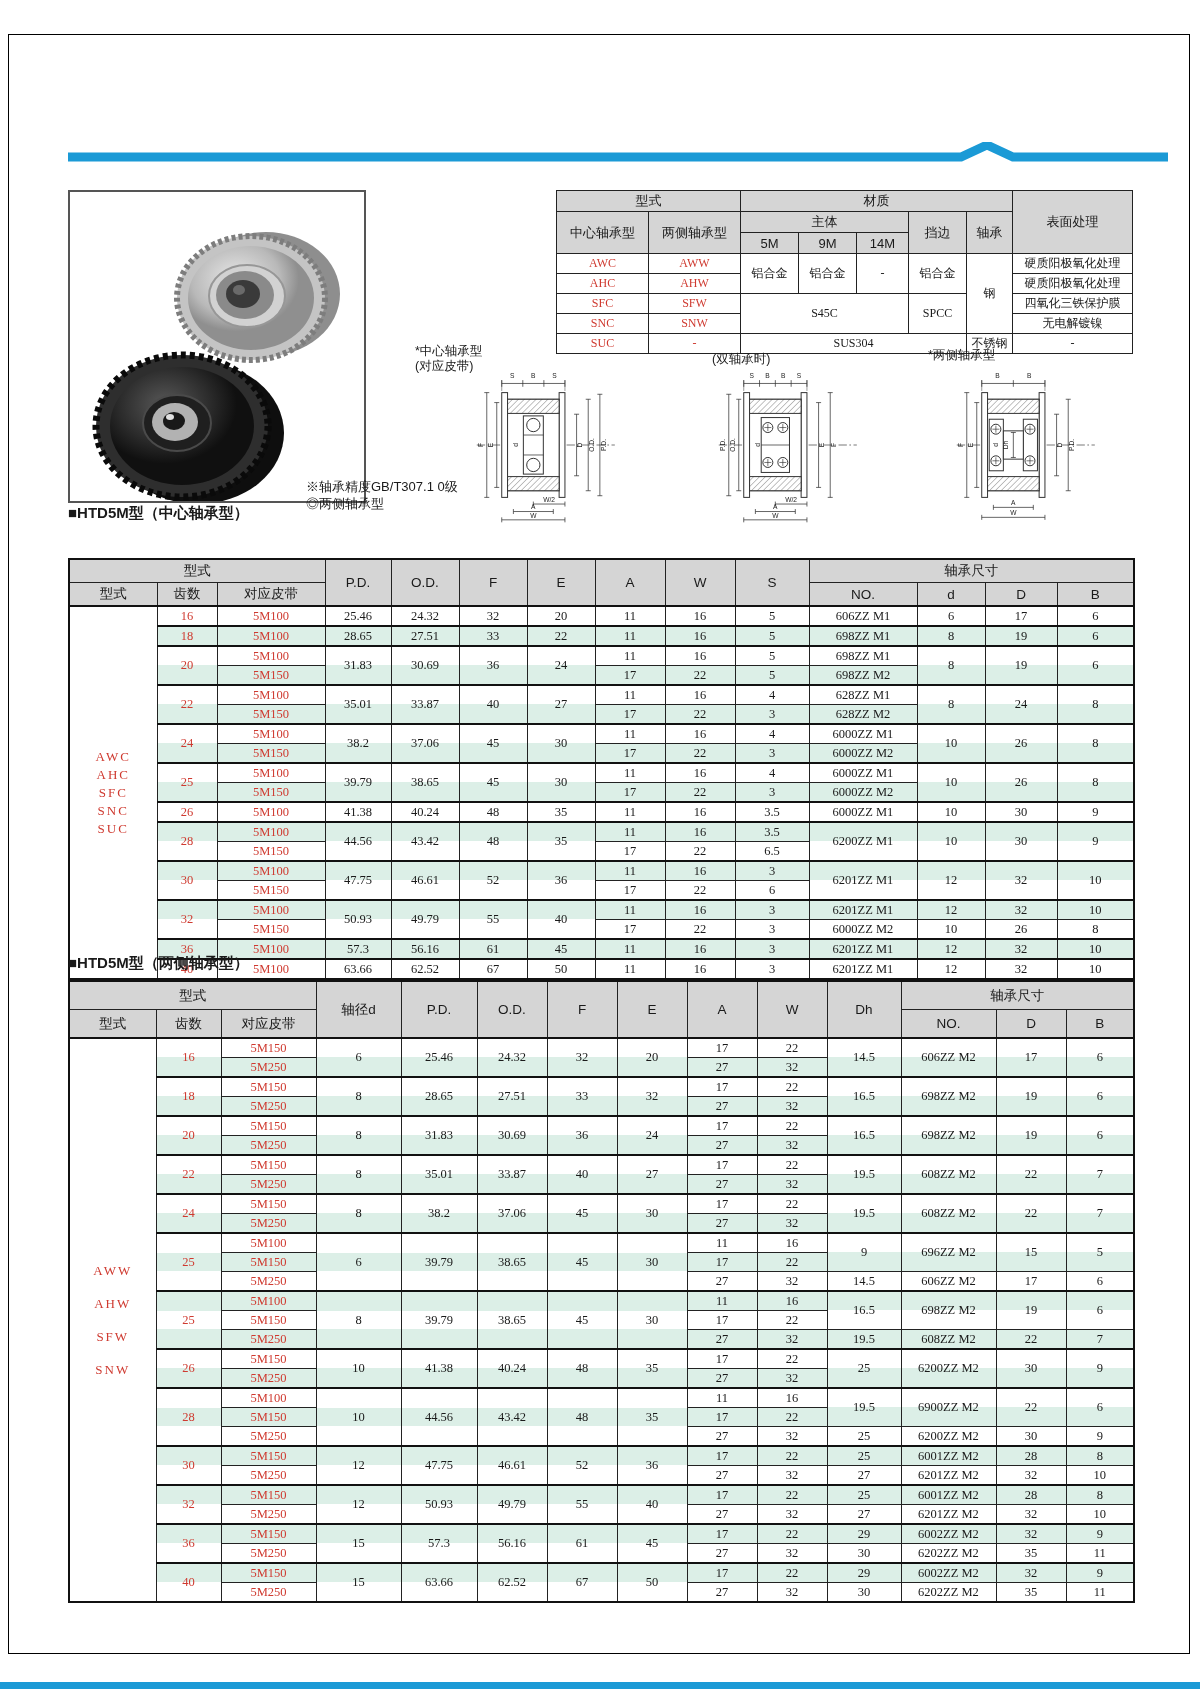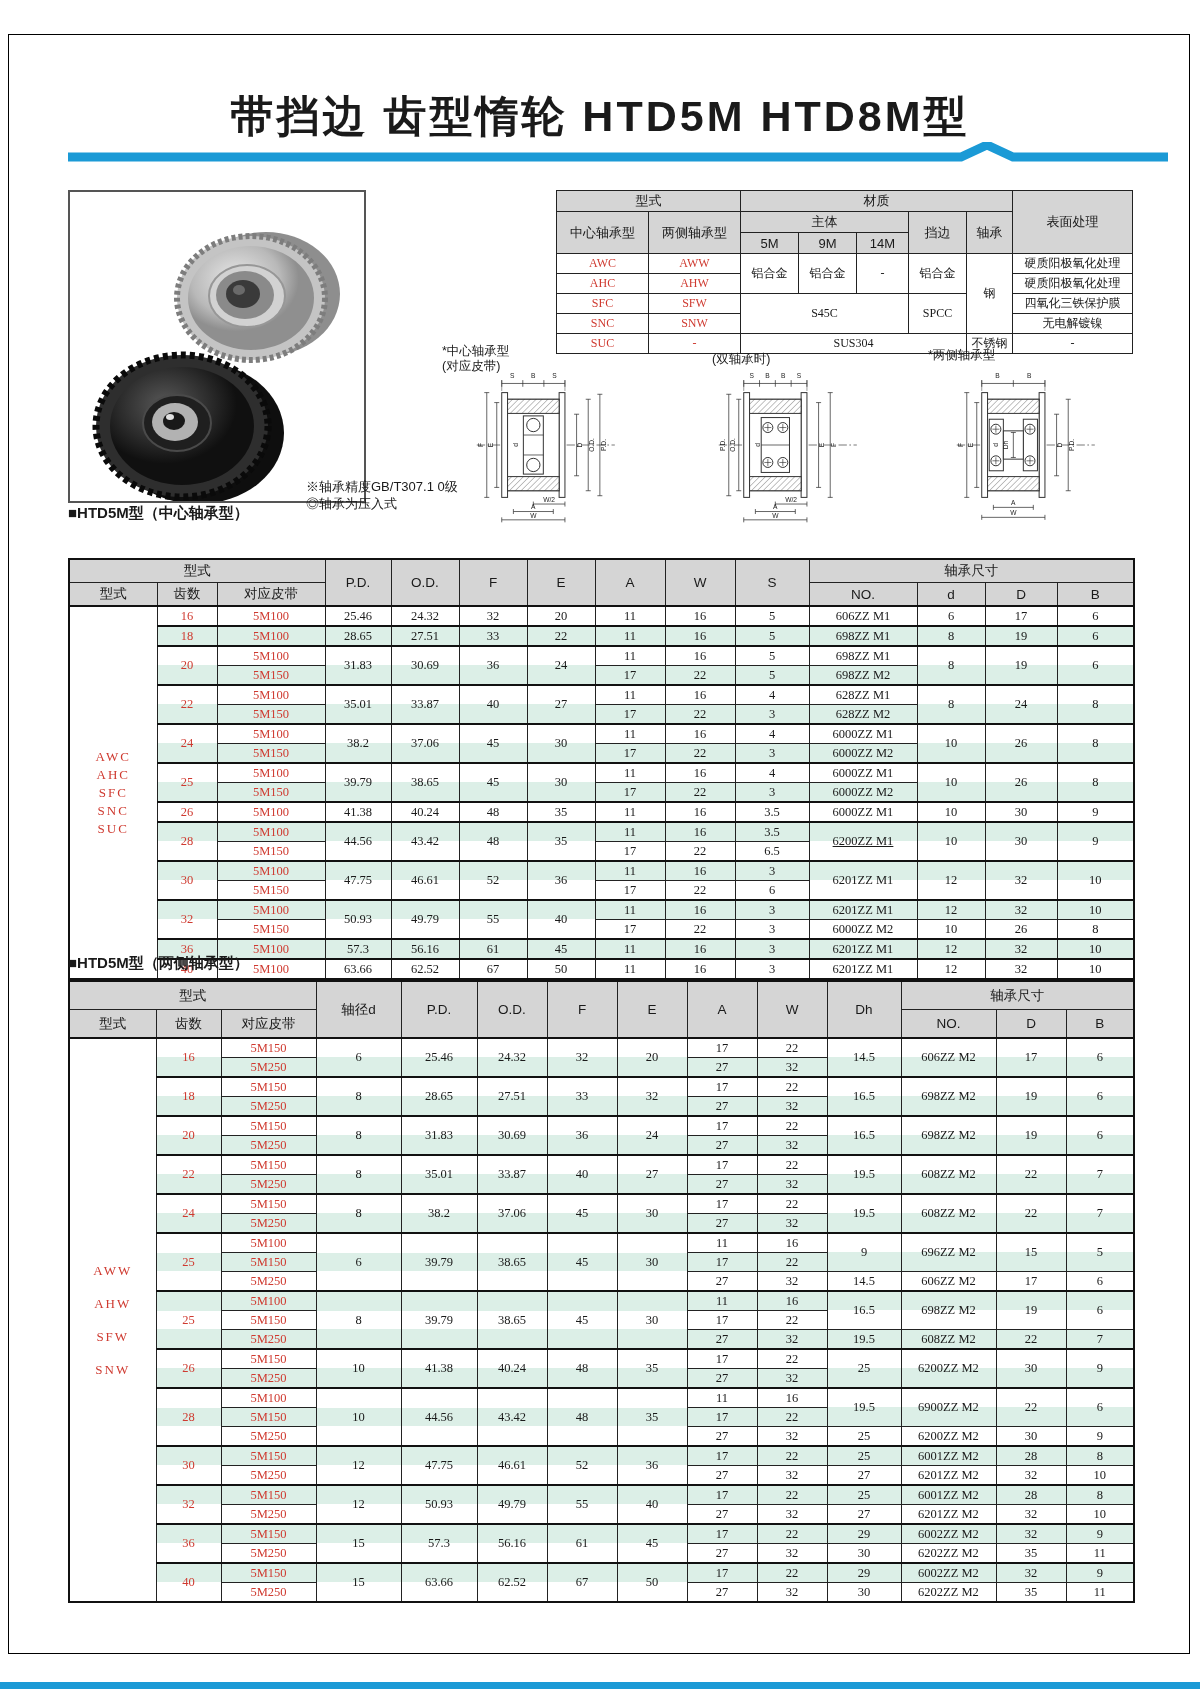--- a/index.html
+++ b/index.html
@@ -38,21 +38,20 @@
                    font-family:"Liberation Serif",serif;}
   .drw{position:absolute;}
   svg text{font-family:"Liberation Sans",sans-serif;}
 </style>
 </head>
 <body>
 
 <div id="page">
   <div class="pborder"></div>
 
-  <div class="title">带挡边 齿型惰轮 HTD5M HTD8M型</div>
 
   <svg class="rule" width="1100" height="22">
     <path d="M0 15 H893 L919 3 L945 15 H1100" stroke="#1b9ad6" stroke-width="9" fill="none"></path>
   </svg>
 
   <div class="photobox">
     <svg width="294" height="309" viewBox="0 0 294 309">
       <defs>
         <radialGradient id="gf" cx="38%" cy="32%">
             <stop offset="0%" stop-color="#e8e8e8"></stop>
@@ -147,21 +146,21 @@
     <tr>
       <td class="red">SUC</td>
       <td class="red">-</td>
       <td colspan="4">SUS304</td>
       <td>不锈钢</td>
       <td>-</td>
     </tr>
   </tbody>
     </table>
 
-  <div class="cap" style="left:442px;top:344px"><span>*中心轴承型</span><br><span>(对应皮带)</span></div>
+  <div class="cap" style="left:415px;top:344px"><span>*中心轴承型</span><br><span>(对应皮带)</span></div>
   <div class="cap" style="left:712px;top:352px">(双轴承时)</div>
   <div class="cap" style="left:928px;top:348px">*两侧轴承型</div>
   <svg id="schem0" class="drw" style="left:420px;top:366px" width="235" height="158" viewBox="0 0 250 190">
       <defs>
         <pattern id="schem0h" width="5" height="5" patternUnits="userSpaceOnUse" patternTransform="rotate(45)">
           <rect x="0" y="0" width="5" height="5" fill="#fff"></rect>
           <line x1="0" y1="0" x2="0" y2="5" stroke="#777" stroke-width="1.1"></line>
         </pattern>
       </defs>
       <line x1="52" y1="95" x2="218" y2="95" stroke="#333" stroke-width="0.8" stroke-dasharray="10 3 2 3"></line>
@@ -349,21 +348,21 @@
       <line x1="96" y1="167" x2="96" y2="173" stroke="#333" stroke-width="0.9"></line>
       <line x1="144" y1="167" x2="144" y2="173" stroke="#333" stroke-width="0.9"></line>
       <text x="120" y="167.5" font-size="8" fill="#222" text-anchor="middle">A</text>
       <line x1="82" y1="182" x2="158" y2="182" stroke="#333" stroke-width="0.9"></line>
       <line x1="82" y1="179" x2="82" y2="185" stroke="#333" stroke-width="0.9"></line>
       <line x1="158" y1="179" x2="158" y2="185" stroke="#333" stroke-width="0.9"></line>
       <text x="120" y="179.5" font-size="8" fill="#222" text-anchor="middle">W</text>
     </svg>
   <div class="notes">
     <div>※轴承精度GB/T307.1 0级</div>
-    <div>◎轴承为压入式</div>
+    <div>◎两侧轴承型</div>
   </div>
 
   <div class="sect" style="top:504px">■HTD5M型（中心轴承型）</div>
   <table class="dt t1" style="top:558px">
     <colgroup>
         <col style="width:88px">
         <col style="width:60px">
         <col style="width:108px">
         <col style="width:66px">
         <col style="width:68px">
@@ -543,21 +542,21 @@
         <tr class="rg gs">
           <td rowspan="2" class="red" style="background-image: linear-gradient(rgb(220, 239, 231) 0%, rgb(220, 239, 231) 50%, rgb(255, 255, 255) 50%, rgb(255, 255, 255) 100%); background-size: 100% 100%;">28</td>
           <td class="red">5M100</td>
           <td rowspan="2" style="background-image: linear-gradient(rgb(220, 239, 231) 0%, rgb(220, 239, 231) 50%, rgb(255, 255, 255) 50%, rgb(255, 255, 255) 100%); background-size: 100% 100%;">44.56</td>
           <td rowspan="2" style="background-image: linear-gradient(rgb(220, 239, 231) 0%, rgb(220, 239, 231) 50%, rgb(255, 255, 255) 50%, rgb(255, 255, 255) 100%); background-size: 100% 100%;">43.42</td>
           <td rowspan="2" style="background-image: linear-gradient(rgb(220, 239, 231) 0%, rgb(220, 239, 231) 50%, rgb(255, 255, 255) 50%, rgb(255, 255, 255) 100%); background-size: 100% 100%;">48</td>
           <td rowspan="2" style="background-image: linear-gradient(rgb(220, 239, 231) 0%, rgb(220, 239, 231) 50%, rgb(255, 255, 255) 50%, rgb(255, 255, 255) 100%); background-size: 100% 100%;">35</td>
           <td>11</td>
           <td>16</td>
           <td>3.5</td>
-          <td rowspan="2" style="background-image: linear-gradient(rgb(220, 239, 231) 0%, rgb(220, 239, 231) 50%, rgb(255, 255, 255) 50%, rgb(255, 255, 255) 100%); background-size: 100% 100%; text-decoration: underline;">6200ZZ M1</td>
+          <td rowspan="2" style="background-image: linear-gradient(rgb(220, 239, 231) 0%, rgb(220, 239, 231) 50%, rgb(255, 255, 255) 50%, rgb(255, 255, 255) 100%); background-size: 100% 100%;">6200ZZ M1</td>
           <td rowspan="2" style="background-image: linear-gradient(rgb(220, 239, 231) 0%, rgb(220, 239, 231) 50%, rgb(255, 255, 255) 50%, rgb(255, 255, 255) 100%); background-size: 100% 100%;">10</td>
           <td rowspan="2" style="background-image: linear-gradient(rgb(220, 239, 231) 0%, rgb(220, 239, 231) 50%, rgb(255, 255, 255) 50%, rgb(255, 255, 255) 100%); background-size: 100% 100%;">30</td>
           <td rowspan="2" style="background-image: linear-gradient(rgb(220, 239, 231) 0%, rgb(220, 239, 231) 50%, rgb(255, 255, 255) 50%, rgb(255, 255, 255) 100%); background-size: 100% 100%;">9</td>
         </tr>
         <tr class="rw">
           <td class="red">5M150</td>
           <td>17</td>
           <td>22</td>
           <td>6.5</td>
         </tr>

